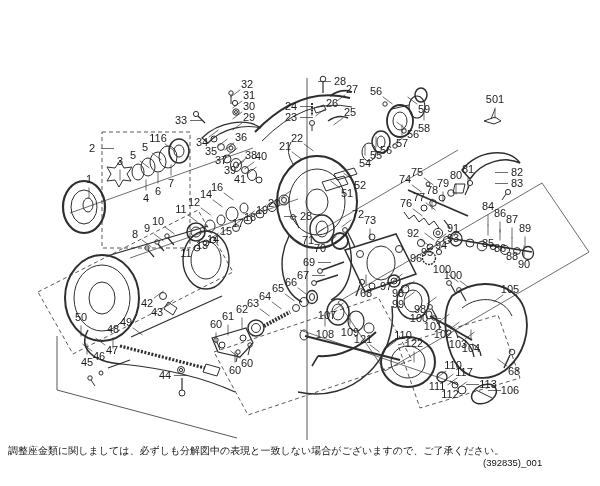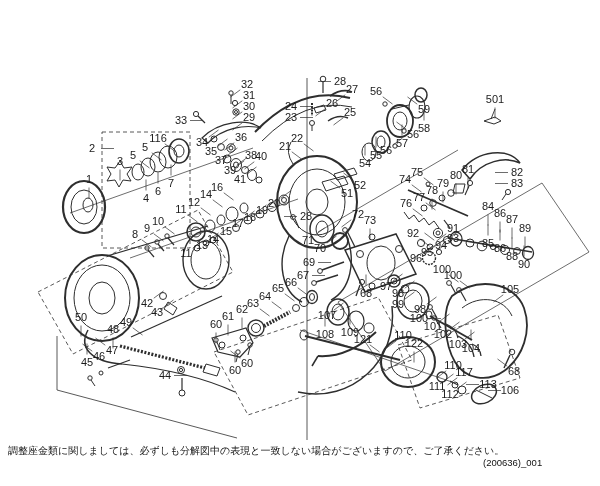--- a/index.html
+++ b/index.html
@@ -493,14 +493,14 @@
       <text x="363" y="343" class="pn" fill="#1c1c1c">121</text>
       <line x1="414" y1="351.5" x2="414" y2="362.5" stroke="#2e2e2e" stroke-width="0.7"></line>
       <text x="414" y="347" class="pn" fill="#1c1c1c">122</text>
       <line x1="495" y1="107.5" x2="495" y2="118.5" stroke="#2e2e2e" stroke-width="0.7"></line>
       <text x="495" y="103" class="pn" fill="#1c1c1c">501</text>
     </svg>
 
   <div id="footer">
     <div>調整座金類に関しましては、必ずしも分解図中の表現と一致しない場合がございますので、ご了承ください。</div>
   </div>
-  <div id="doc-code">(200636)_001</div>
+  <div id="doc-code">(392835)_001</div>
 </div>
 
 </body></html>

